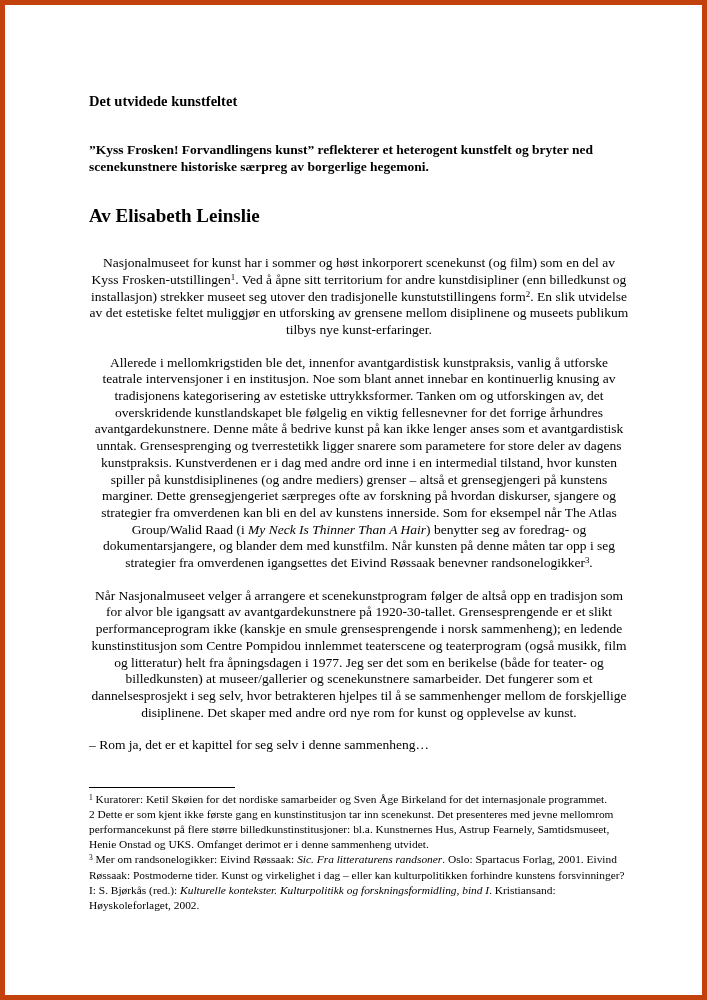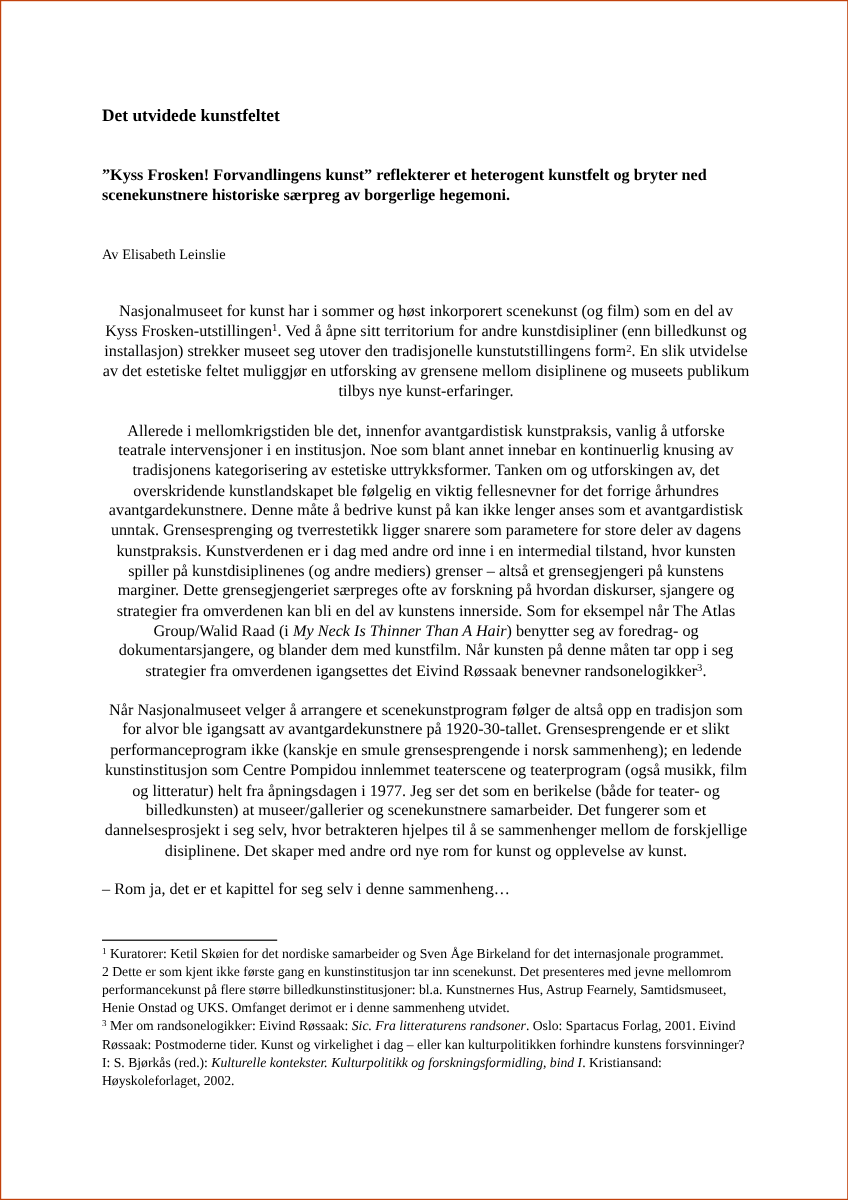--- a/index.html
+++ b/index.html
@@ -5,21 +5,21 @@
   html, body {
     margin: 0;
     padding: 0;
     background: #ffffff;
   }
   .page {
     width: 707px;
     height: 1000px;
     box-sizing: border-box;
     background: #ffffff;
-    border: 1px solid #c2410c;
+    border: 5px solid #c2410c;
     overflow: hidden;
     font-family: "Liberation Serif", "DejaVu Serif", serif;
     color: #000000;
   }
   .content {
     margin-left: 84px;
     width: 540px;
   }
   .title {
     margin: 0;
@@ -29,22 +29,23 @@
     font-weight: bold;
   }
   .subtitle {
     margin: 32px 0 0 0;
     font-size: 13.5px;
     line-height: 16.7px;
     font-weight: bold;
   }
   .byline {
     margin: 33px 0 0 0;
-    font-size: 12px;
+    font-size: 19px;
     line-height: 16.7px;
+    font-weight: bold;
   }
   .para {
     margin: 16px 0 0 0;
     font-size: 13.5px;
     line-height: 16.7px;
     text-align: center;
   }
   .para.first {
     margin-top: 30px;
   }

